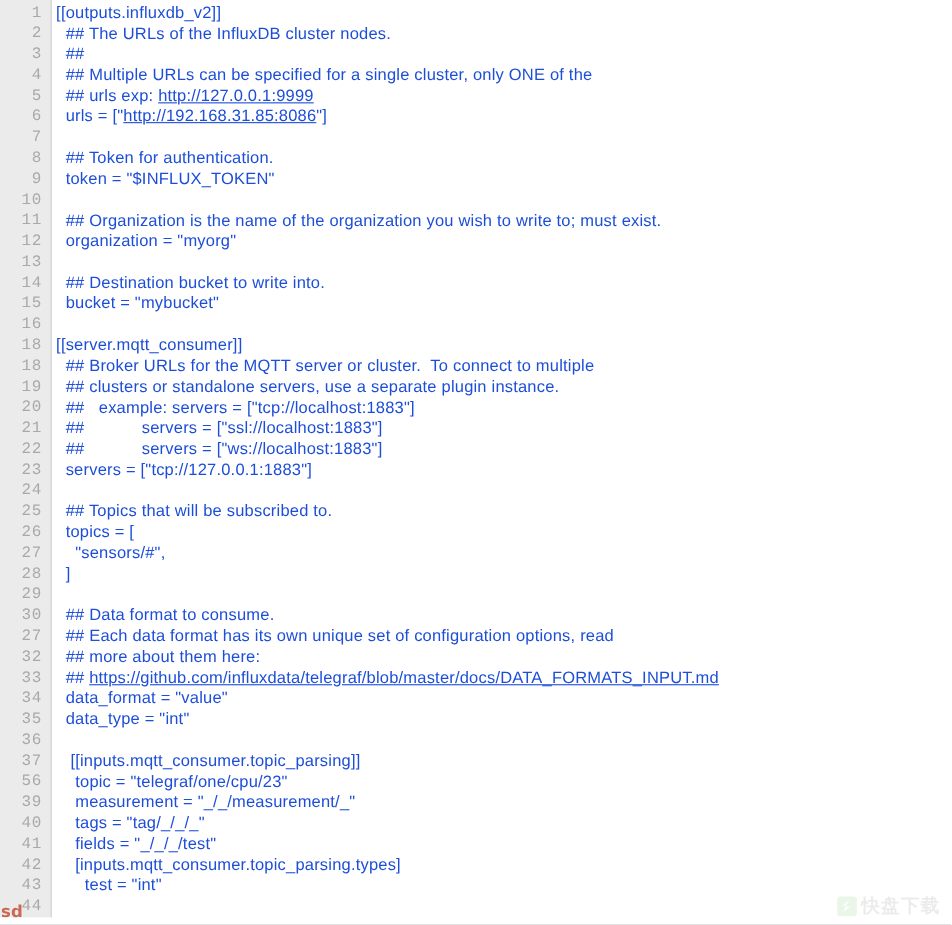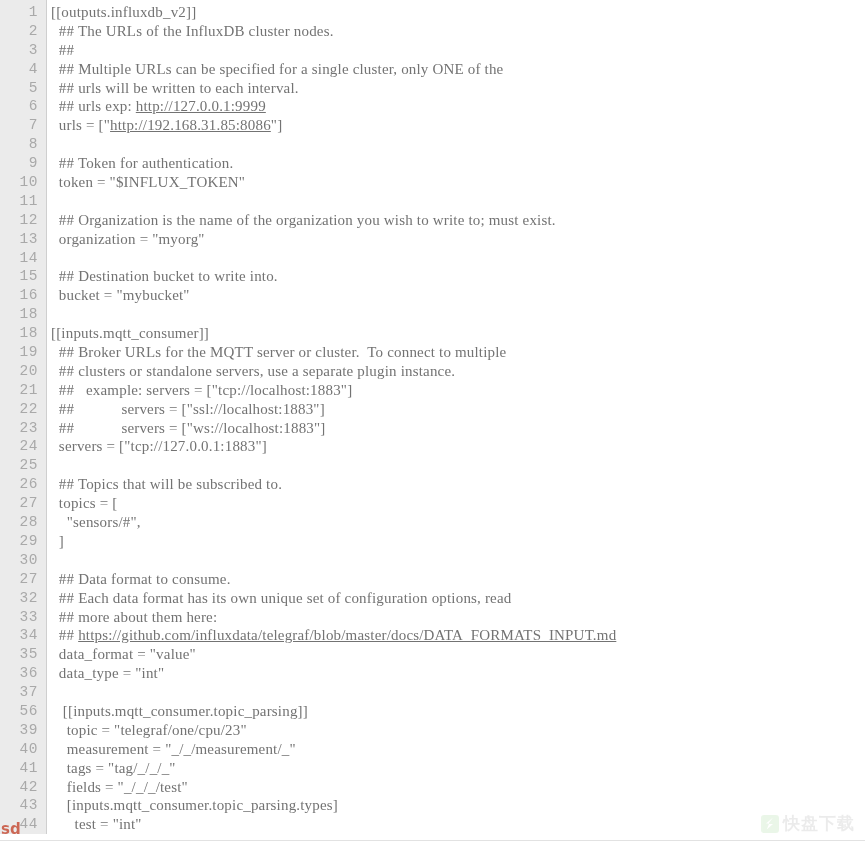--- a/index.html
+++ b/index.html
@@ -51,23 +51,23 @@
     flex: 1 1 auto;
     padding-top: 3px;
     padding-left: 4px;
     position: relative;
     overflow: hidden;
   }
   .code-lines .cl {
     display: block;
     height: 18.9px;
     line-height: 18.9px;
-    font-family: Liberation Serif, serif;
+    font-family: Liberation Sans, sans-serif;
     font-size: 15px;
-    color: #737373;
+    color: #1d4ed8;
     white-space: pre;
     letter-spacing: 0.18px;
   }
   .code-lines .cl .u {
     text-decoration: underline;
   }
   .watermark {
     position: absolute;
     right: 10px;
     bottom: 6px;
@@ -175,34 +175,33 @@
         <span class="ln">42</span>
         <span class="ln">43</span>
         <span class="ln">44</span>
       </div>
 
     <div class="code-lines">
         <span class="cl">[[outputs.influxdb_v2]]</span>
         <span class="cl">  ## The URLs of the InfluxDB cluster nodes.</span>
         <span class="cl">  ##</span>
         <span class="cl">  ## Multiple URLs can be specified for a single cluster, only ONE of the</span>
-        <span class="cl">  ## urls will be written to each interval.</span>
         <span class="cl">  ## urls exp: <span class="u">http://127.0.0.1:9999</span></span>
         <span class="cl">  urls = ["<span class="u">http://192.168.31.85:8086</span>"]</span>
         <span class="cl"></span>
         <span class="cl">  ## Token for authentication.</span>
         <span class="cl">  token = "$INFLUX_TOKEN"</span>
         <span class="cl"></span>
         <span class="cl">  ## Organization is the name of the organization you wish to write to; must exist.</span>
         <span class="cl">  organization = "myorg"</span>
         <span class="cl"></span>
         <span class="cl">  ## Destination bucket to write into.</span>
         <span class="cl">  bucket = "mybucket"</span>
         <span class="cl"></span>
-        <span class="cl">[[inputs.mqtt_consumer]]</span>
+        <span class="cl">[[server.mqtt_consumer]]</span>
         <span class="cl">  ## Broker URLs for the MQTT server or cluster.  To connect to multiple</span>
         <span class="cl">  ## clusters or standalone servers, use a separate plugin instance.</span>
         <span class="cl">  ##   example: servers = ["tcp://localhost:1883"]</span>
         <span class="cl">  ##            servers = ["ssl://localhost:1883"]</span>
         <span class="cl">  ##            servers = ["ws://localhost:1883"]</span>
         <span class="cl">  servers = ["tcp://127.0.0.1:1883"]</span>
         <span class="cl"></span>
         <span class="cl">  ## Topics that will be subscribed to.</span>
         <span class="cl">  topics = [</span>
         <span class="cl">    "sensors/#",</span>

